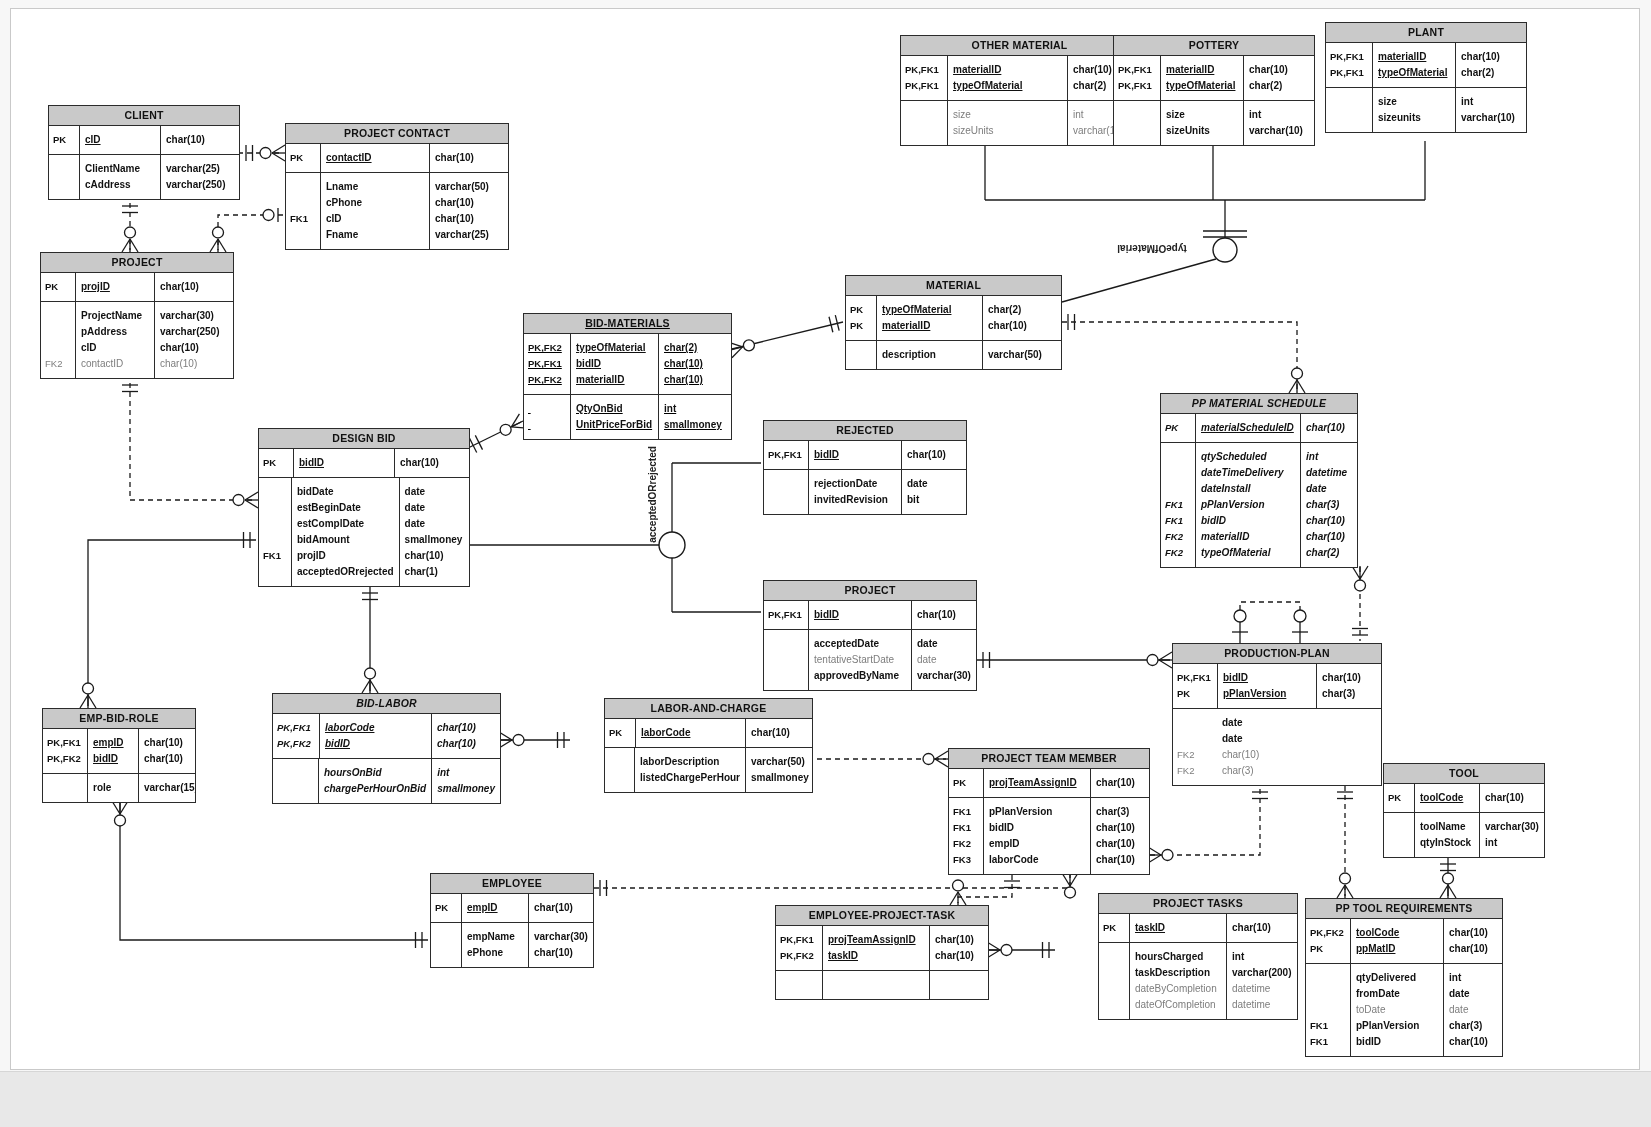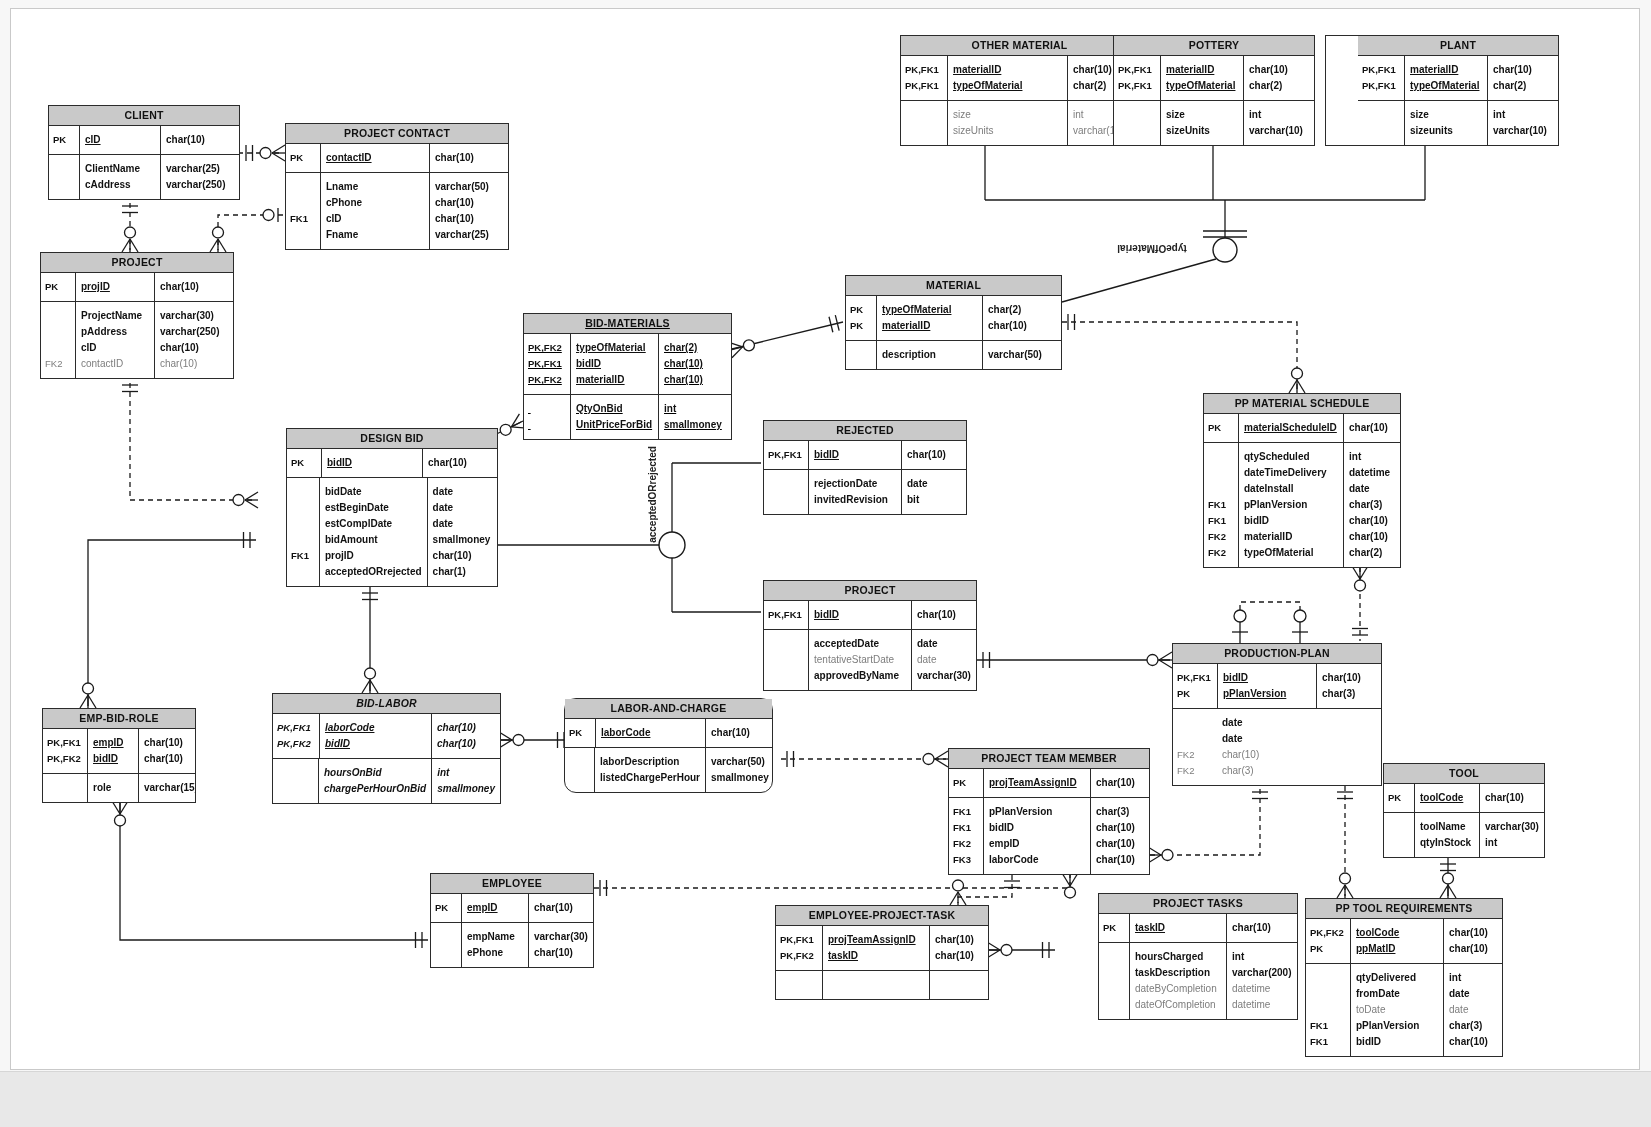--- a/index.html
+++ b/index.html
@@ -352,21 +352,21 @@
         <div class="col nc">
           <div class="cell">size</div>
           <div class="cell">sizeUnits</div>
         </div>
         <div class="col tc" style="width: 70px;">
           <div class="cell">int</div>
           <div class="cell">varchar(10)</div>
         </div>
       </div>
     </div>
-    <div class="etable" style="left: 1325px; top: 35px; width: 200px; padding-left: 32px;">
+    <div class="etable" style="left: 1325px; top: 22px; width: 200px;">
       <div class="ehead">PLANT</div>
       <div class="esec pk">
         <div class="col kc" style="width: 46px;">
           <div class="cell">PK,FK1</div>
           <div class="cell">PK,FK1</div>
         </div>
         <div class="col nc">
           <div class="cell u">materialID</div>
           <div class="cell u">typeOfMaterial</div>
         </div>
@@ -445,21 +445,21 @@
         <div class="col nc">
           <div class="cell">QtyOnBid</div>
           <div class="cell">UnitPriceForBid</div>
         </div>
         <div class="col tc" style="width: 72px;">
           <div class="cell">int</div>
           <div class="cell">smallmoney</div>
         </div>
       </div>
     </div>
-    <div class="etable" style="left: 258px; top: 428px; width: 210px; margin-left: 28px;">
+    <div class="etable" style="left: 258px; top: 428px; width: 210px;">
       <div class="ehead">DESIGN BID</div>
       <div class="esec pk">
         <div class="col kc" style="width: 34px;">
           <div class="cell">PK</div>
         </div>
         <div class="col nc">
           <div class="cell u">bidID</div>
         </div>
         <div class="col tc" style="width: 74px;">
           <div class="cell">char(10)</div>
@@ -544,21 +544,21 @@
           <div class="cell mut">tentativeStartDate</div>
           <div class="cell">approvedByName</div>
         </div>
         <div class="col tc" style="width: 64px;">
           <div class="cell">date</div>
           <div class="cell mut">date</div>
           <div class="cell">varchar(30)</div>
         </div>
       </div>
     </div>
-    <div class="etable" style="left: 1203px; top: 393px; width: 196px;">
+    <div class="etable" style="left: 1160px; top: 393px; width: 196px; font-style: italic;">
       <div class="ehead">PP MATERIAL SCHEDULE</div>
       <div class="esec pk">
         <div class="col kc" style="width: 34px;">
           <div class="cell">PK</div>
         </div>
         <div class="col nc">
           <div class="cell u">materialScheduleID</div>
         </div>
         <div class="col tc" style="width: 56px;">
           <div class="cell">char(10)</div>
@@ -677,21 +677,21 @@
         <div class="col nc">
           <div class="cell">hoursOnBid</div>
           <div class="cell">chargePerHourOnBid</div>
         </div>
         <div class="col tc" style="width: 68px;">
           <div class="cell">int</div>
           <div class="cell">smallmoney</div>
         </div>
       </div>
     </div>
-    <div class="etable" style="left: 564px; top: 698px; width: 207px; border-radius: 12px;">
+    <div class="etable" style="left: 604px; top: 698px; width: 207px;">
       <div class="ehead">LABOR-AND-CHARGE</div>
       <div class="esec pk">
         <div class="col kc" style="width: 30px;">
           <div class="cell">PK</div>
         </div>
         <div class="col nc">
           <div class="cell u">laborCode</div>
         </div>
         <div class="col tc" style="width: 66px;">
           <div class="cell">char(10)</div>

